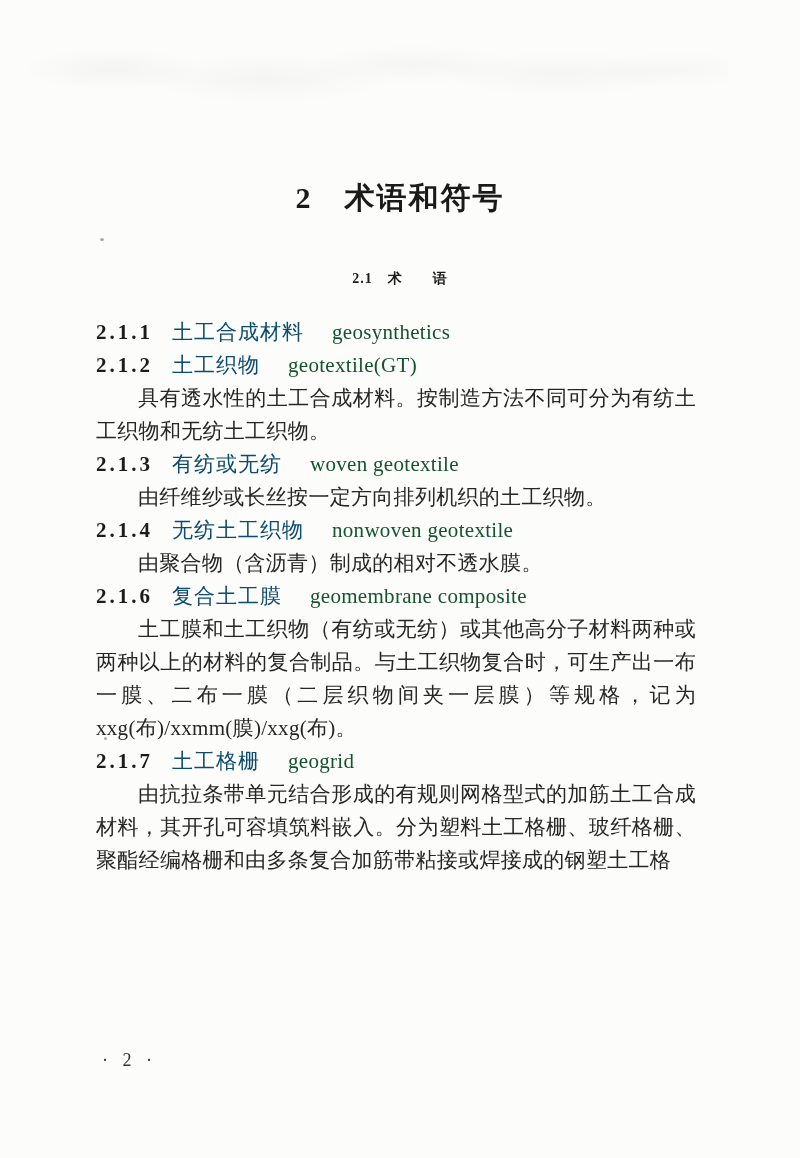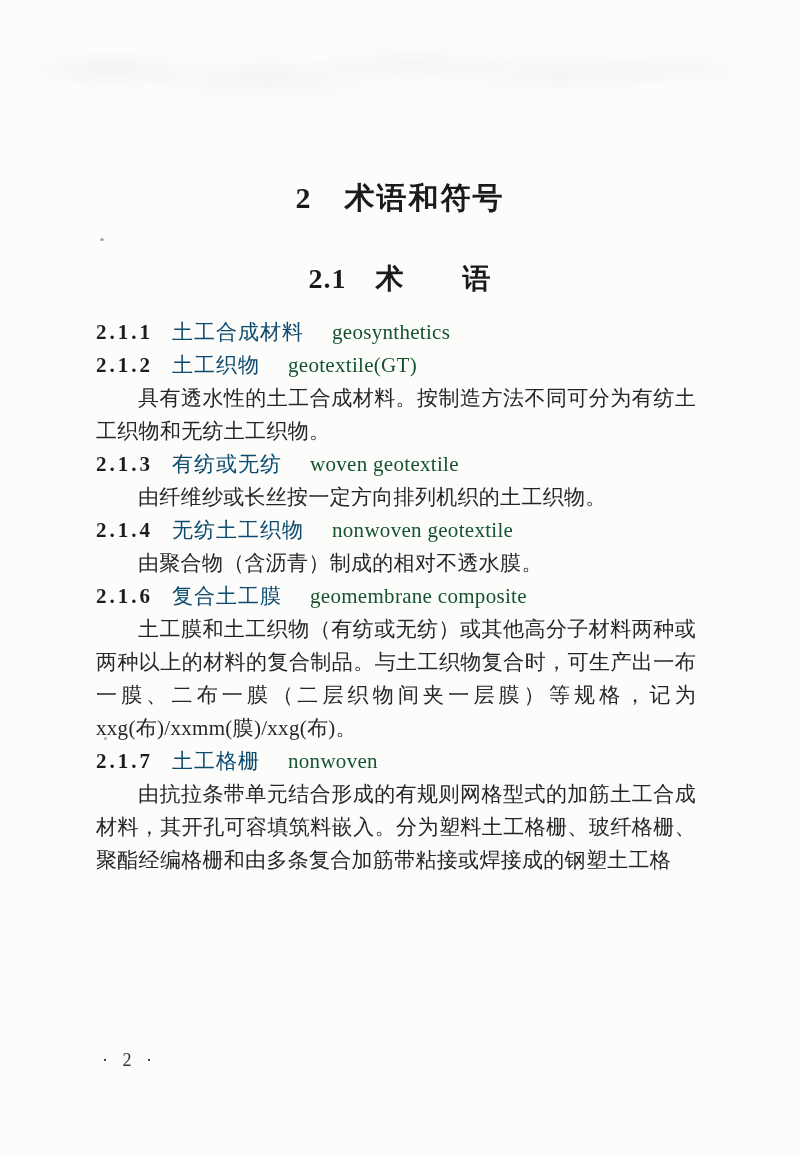--- a/index.html
+++ b/index.html
@@ -41,21 +41,21 @@
     text-align: center;
     font-size: 30px;
     line-height: 36px;
     font-weight: bold;
     color: #1a1a1a;
     letter-spacing: 2px;
   }
   .section {
     margin: 50px 0 0 0;
     text-align: center;
-    font-size: 28px;
+    font-size: 14px;
     line-height: 26px;
     font-weight: bold;
     color: #1a1a1a;
     letter-spacing: 1px;
   }
   .body-block {
     margin: 24px 104px 0 96px;
     width: 600px;
     font-size: 21px;
     line-height: 33px;
@@ -122,20 +122,20 @@
     <div class="term">
       <p class="def">由聚合物（含沥青）制成的相对不透水膜。</p>
     </div>
 
     <div class="term">
       <div class="term-line"><span class="num">2.1.6</span><span class="zh">复合土工膜</span><span class="en">geomembrane composite</span></div>
       <p class="def">土工膜和土工织物（有纺或无纺）或其他高分子材料两种或两种以上的材料的复合制品。与土工织物复合时，可生产出一布一膜、二布一膜（二层织物间夹一层膜）等规格，记为 xxg(布)/xxmm(膜)/xxg(布)。</p>
     </div>
 
     <div class="term">
-      <div class="term-line"><span class="num">2.1.7</span><span class="zh">土工格栅</span><span class="en">nonwoven</span></div>
+      <div class="term-line"><span class="num">2.1.7</span><span class="zh">土工格栅</span><span class="en">geogrid</span></div>
       <p class="def">由抗拉条带单元结合形成的有规则网格型式的加筋土工合成材料，其开孔可容填筑料嵌入。分为塑料土工格栅、玻纤格栅、聚酯经编格栅和由多条复合加筋带粘接或焊接成的钢塑土工格</p>
     </div>
 
   </div>
 
   <div class="page-number">· 2 ·</div>
 </div>
 
 </body></html>

